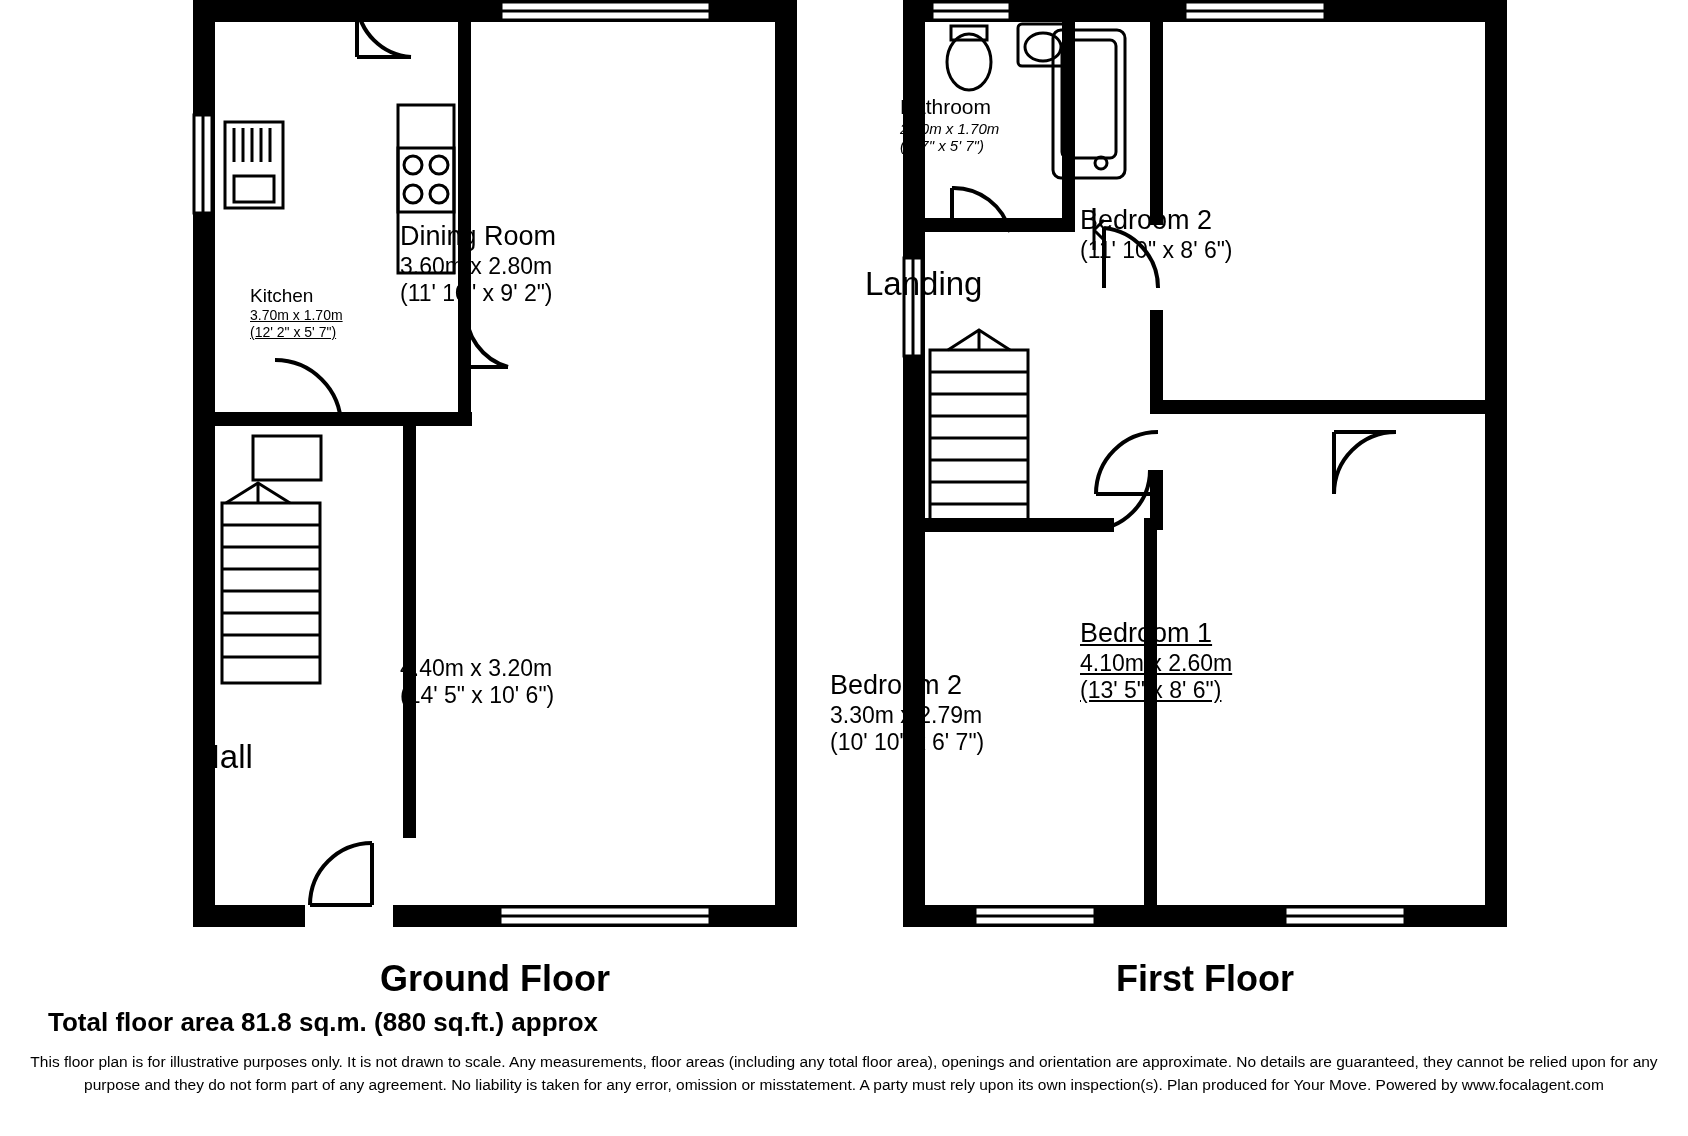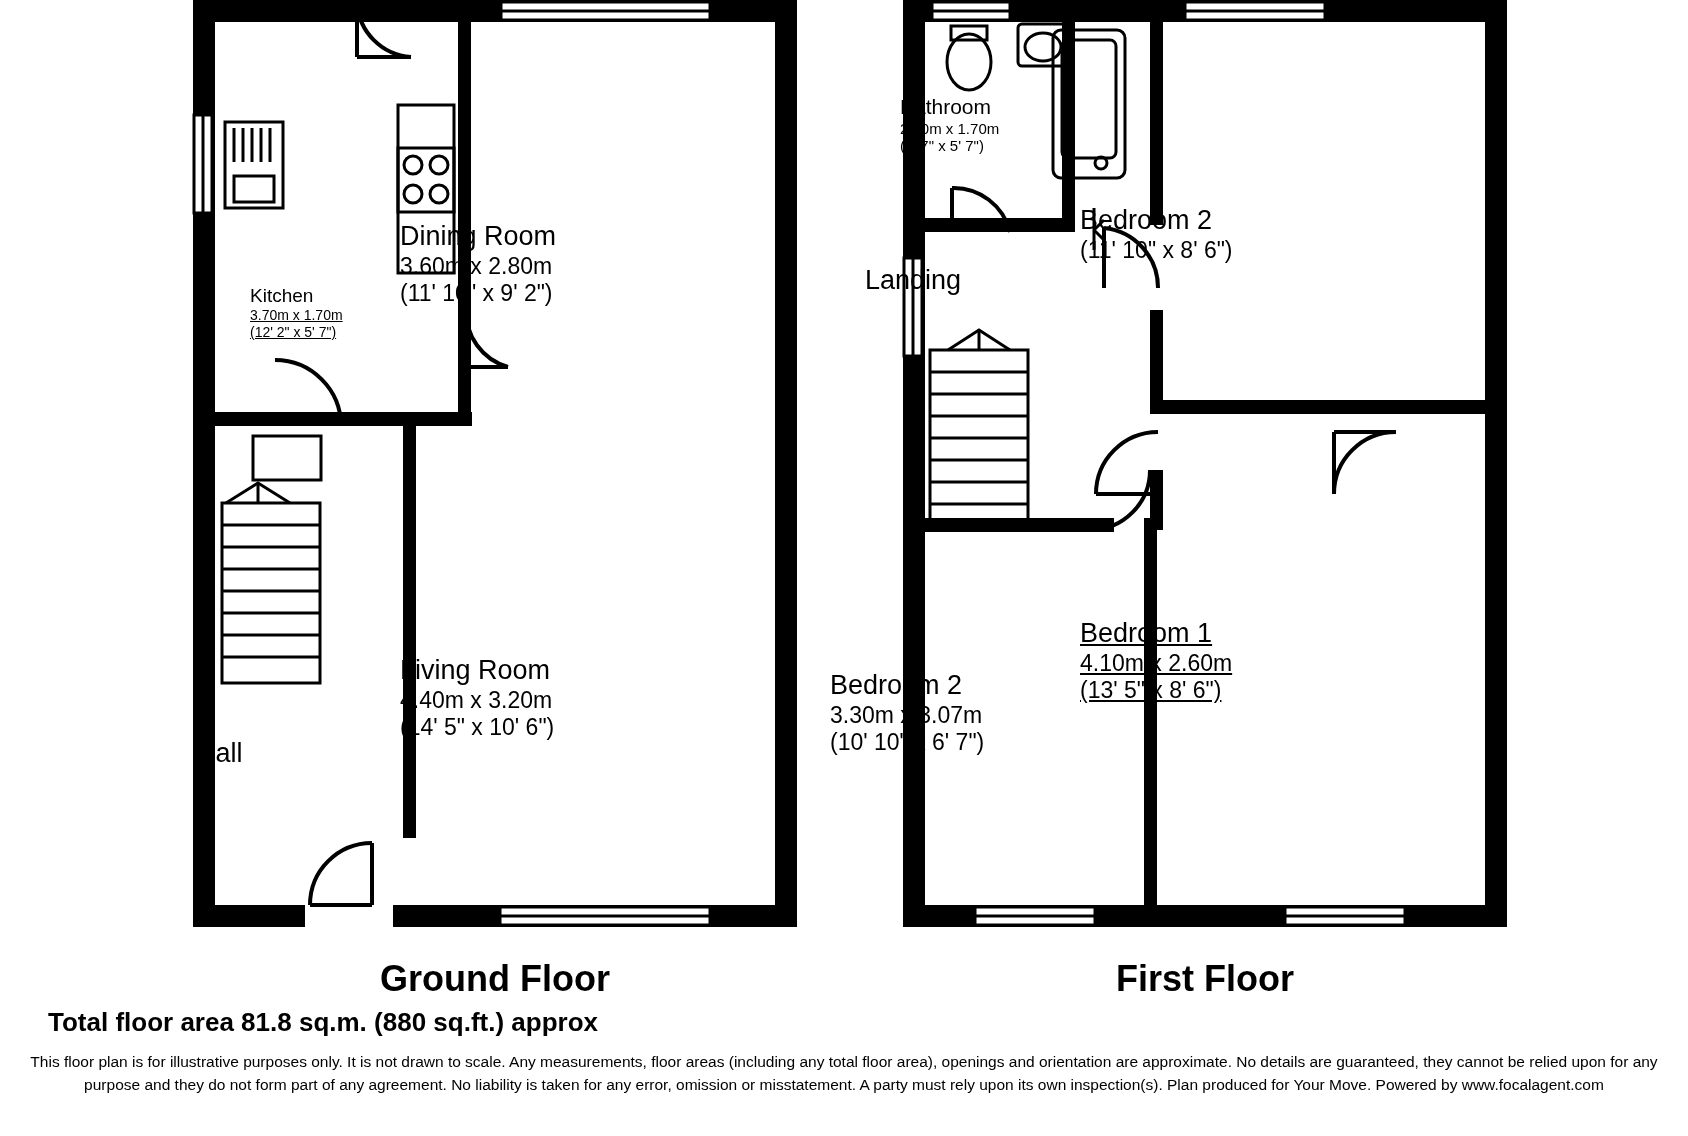--- a/index.html
+++ b/index.html
@@ -38,22 +38,22 @@
     display: block;
     font-size: 27px;
   }
   .room-dims {
     display: block;
     font-size: 23px;
   }
   .room-label.small .room-name { font-size: 19px; }
   .room-label.small .room-dims { font-size: 14px; text-decoration: underline; }
   .room-label.med .room-name { font-size: 21px; }
-  .room-label.med .room-dims { font-size: 15px; }
-  .room-label.plain .room-name { font-size: 27px; }
+  .room-label.med .room-dims { font-size: 15px; font-style: italic; }
+  .room-label.plain .room-name { font-size: 33px; }
   .total-area {
     position: absolute;
     font-size: 26px;
     white-space: nowrap;
     font-weight: bold;
   }
   .disclaimer {
     position: absolute;
     left: 0;
     top: 1050px;
@@ -282,21 +282,20 @@
   <span class="room-dims">(11' 10" x 9' 2")</span>
 </div>
 
 <div class="room-label small" style="left:250px; top:285px; width:200px;">
   <span class="room-name">Kitchen</span>
   <span class="room-dims">3.70m x 1.70m</span>
   <span class="room-dims">(12' 2" x 5' 7")</span>
 </div>
 
 <div class="room-label" style="left:400px; top:655px; width:400px;">
-  <span class="room-name">Living Room</span>
   <span class="room-dims">4.40m x 3.20m</span>
   <span class="room-dims">(14' 5" x 10' 6")</span>
 </div>
 
 <div class="room-label plain" style="left:196px; top:738px; width:160px;">
   <span class="room-name">Hall</span>
 </div>
 
 <div class="room-label med" style="left:900px; top:95px; width:190px;">
   <span class="room-name">Bathroom</span>
@@ -314,21 +313,21 @@
 </div>
 
 <div class="room-label" style="left:1080px; top:618px; width:400px;text-decoration:underline;">
   <span class="room-name">Bedroom 1</span>
   <span class="room-dims">4.10m x 2.60m</span>
   <span class="room-dims">(13' 5" x 8' 6")</span>
 </div>
 
 <div class="room-label" style="left:830px; top:670px; width:380px;">
   <span class="room-name">Bedroom 2</span>
-  <span class="room-dims">3.30m x 3.07m</span>
+  <span class="room-dims">3.30m x 2.79m</span>
   <span class="room-dims">(10' 10" x 6' 7")</span>
 </div>
 
 <div class="floor-title" style="left:195px; top:958px; width:600px;">Ground Floor</div>
 <div class="floor-title" style="left:905px; top:958px; width:600px;">First Floor</div>
 
 <div class="total-area" style="left:48px; top:1007px;">Total floor area 81.8 sq.m. (880 sq.ft.) approx</div>
 
 <div class="disclaimer">This floor plan is for illustrative purposes only. It is not drawn to scale. Any measurements, floor areas (including any total floor area), openings and orientation are approximate. No details are guaranteed, they cannot be relied upon for any purpose and they do not form part of any agreement. No liability is taken for any error, omission or misstatement. A party must rely upon its own inspection(s).  Plan produced for Your Move. Powered by www.focalagent.com</div>
 

